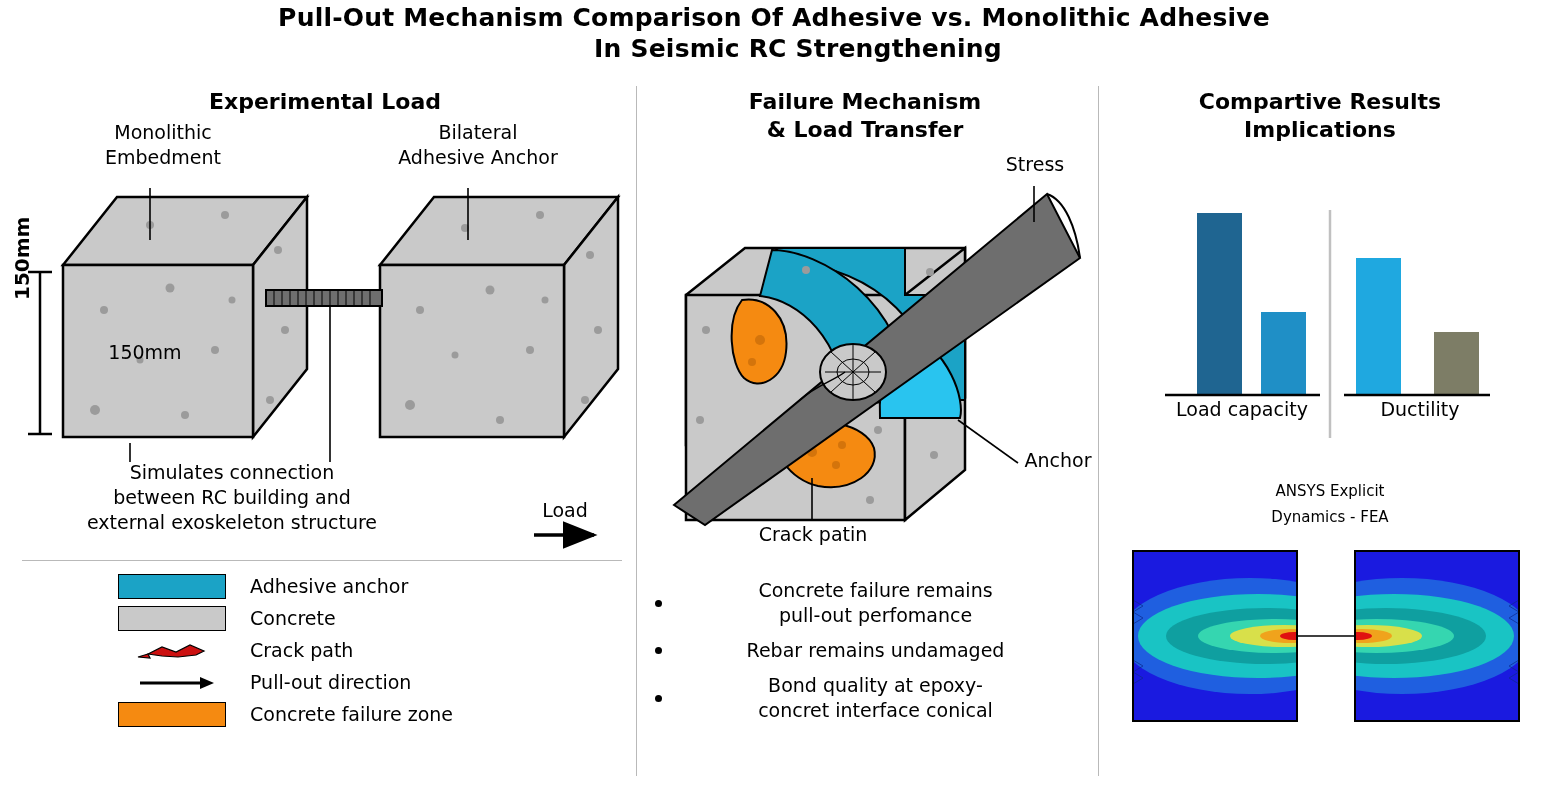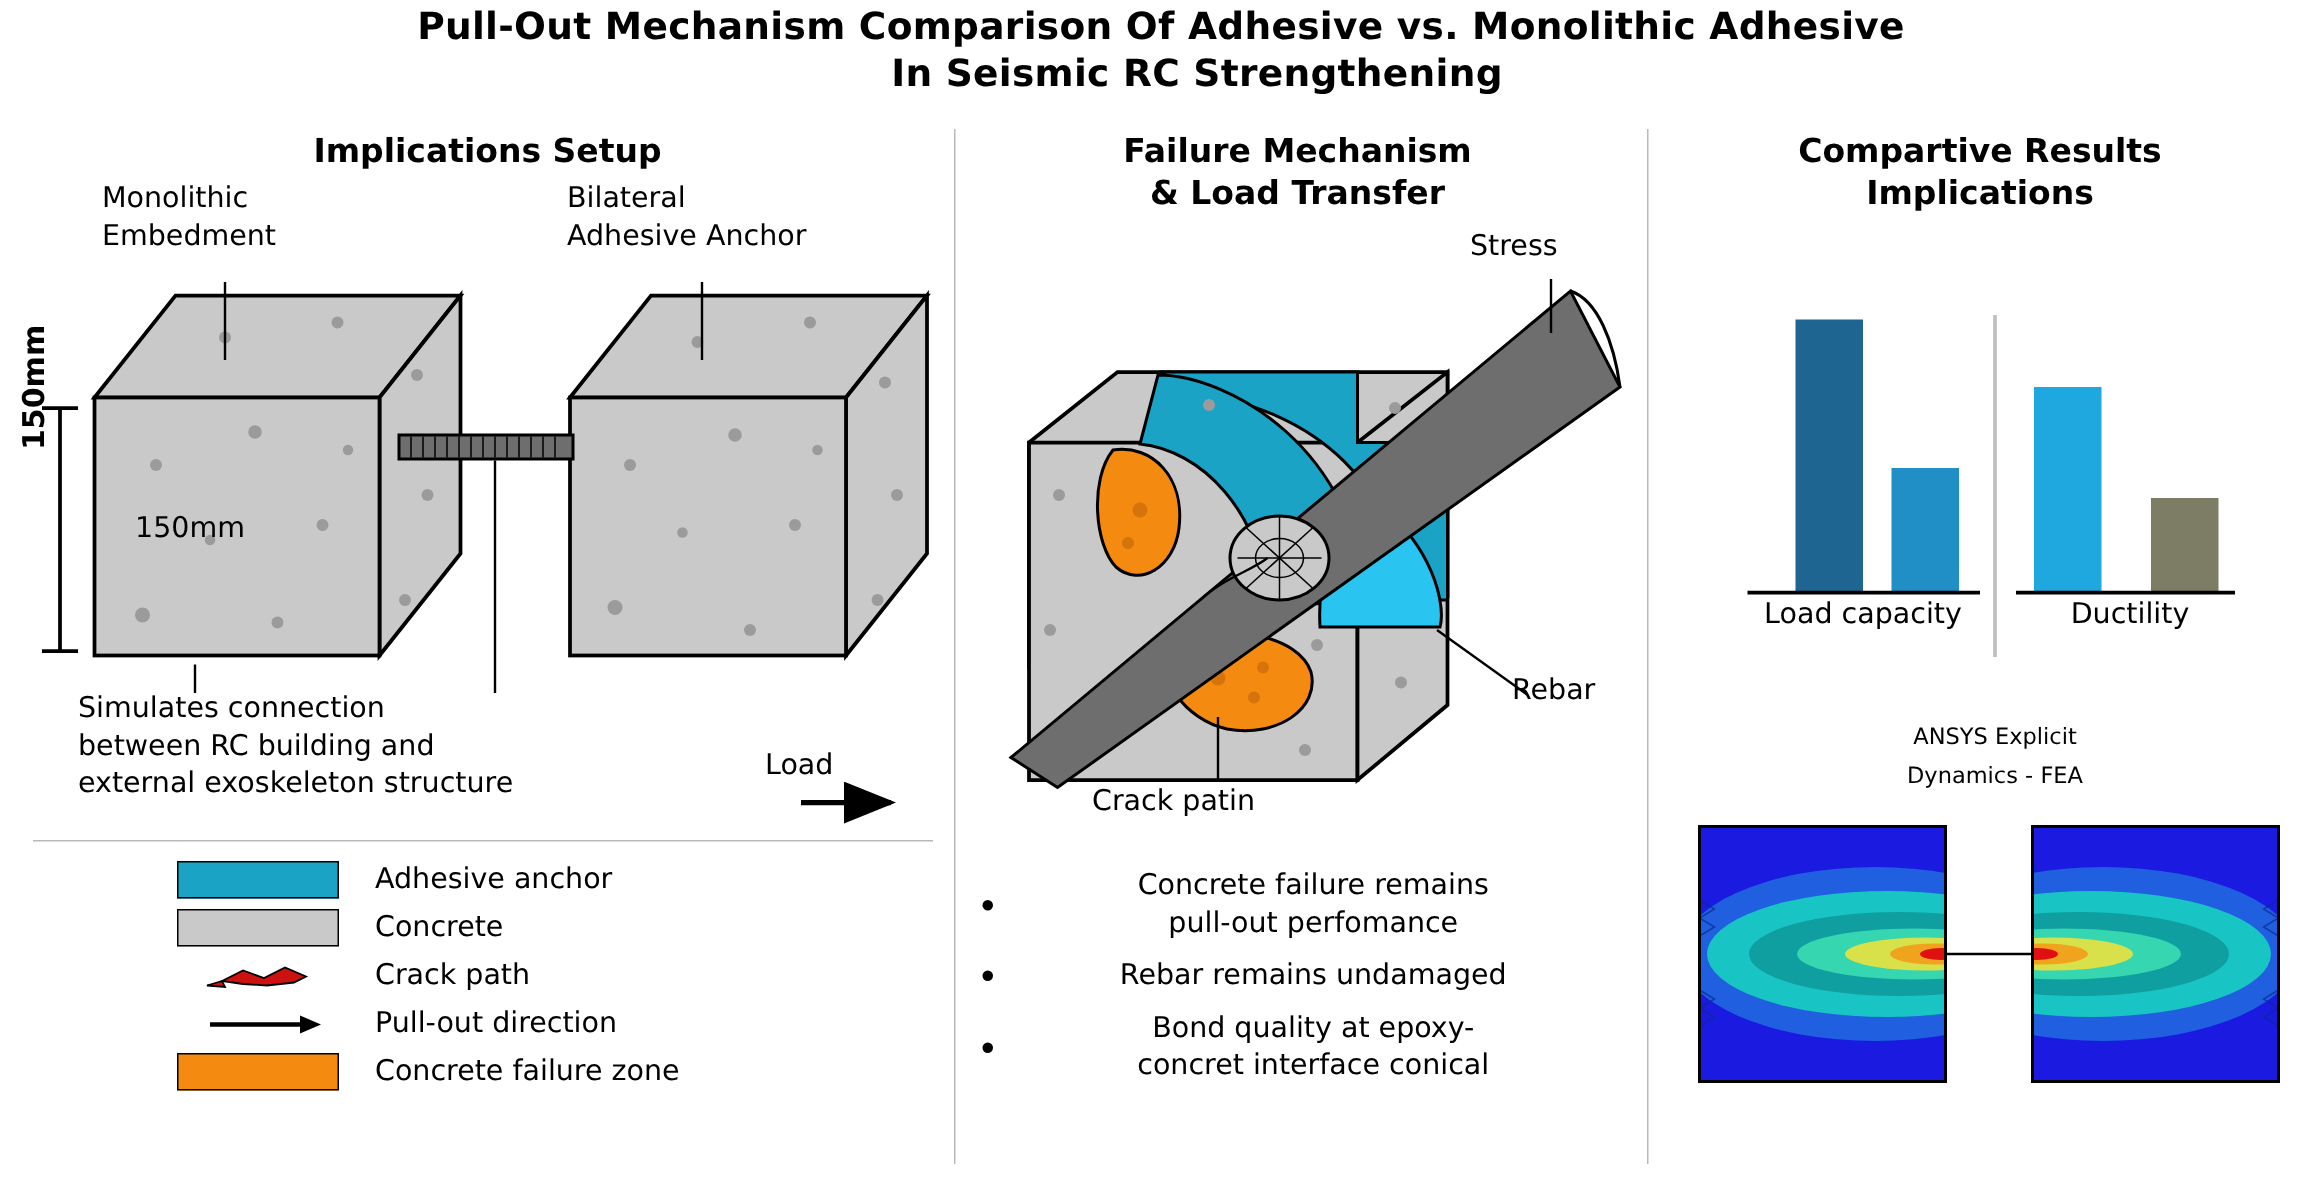--- a/index.html
+++ b/index.html
@@ -58,21 +58,21 @@
     height: 1px;
     background: #b9b9b9;
   }
   #hdiv1 { left: 22px; top: 560px; width: 600px; }
 
   
   .lbl {
     position: absolute;
     font-size: 19px;
     line-height: 25px;
-    text-align: left;
+    text-align: center;
     white-space: pre-line;
   }
 
   
   .legend {
     position: absolute;
     left: 118px;
     top: 570px;
     width: 500px;
   }
@@ -162,21 +162,21 @@
 </head>
 <body>
 
 <div class="root">
 
   <div class="title">
     <span>Pull-Out Mechanism Comparison Of Adhesive vs. Monolithic Adhesive</span>
     <span class="line2">In Seismic RC Strengthening</span>
   </div>
 
-  <div class="col-head" id="head-exp">Implications Setup</div>
+  <div class="col-head" id="head-exp">Experimental Load</div>
   <div class="col-head" id="head-fail" style="white-space:pre-line;">Failure Mechanism
 &amp; Load Transfer</div>
   <div class="col-head" id="head-res" style="white-space:pre-line;">Compartive Results
 Implications</div>
 
   <div class="vdiv" id="vdiv1"></div>
   <div class="vdiv" id="vdiv2"></div>
   <div class="hdiv" id="hdiv1"></div>
 
   <svg class="layer" viewBox="0 0 1548 786">
@@ -415,21 +415,21 @@
       </div>
       <div class="legend-text">Pull-out direction</div>
     </div>
     <div class="legend-row">
       <div class="legend-swatch" style="background:#f58a11"></div>
       <div class="legend-text">Concrete failure zone</div>
     </div>
   </div>
 
   <div class="lbl" style="left:980px; top:152px; width:110px;">Stress</div>
-  <div class="lbl" style="left:1008px; top:448px; width:100px;">Rebar</div>
+  <div class="lbl" style="left:1008px; top:448px; width:100px;">Anchor</div>
   <div class="lbl" style="left:728px; top:522px; width:170px;">Crack patin</div>
 
   <div class="bullets">
     <div class="bullet-row">
       <div class="bullet-dot"></div>
       <div class="bullet-text">Concrete failure remains
 pull-out perfomance</div>
     </div>
     <div class="bullet-row">
       <div class="bullet-dot"></div>

